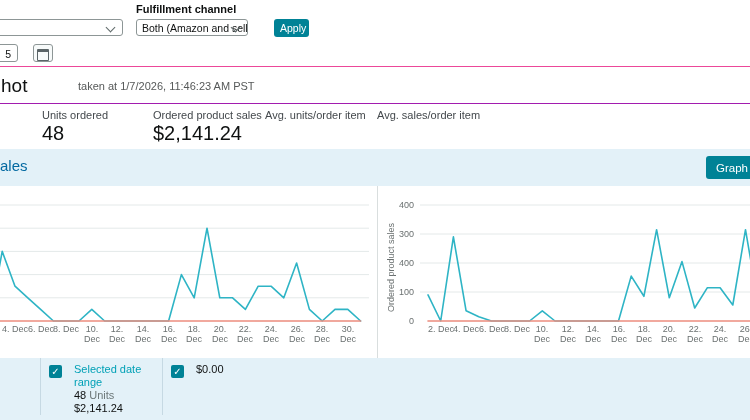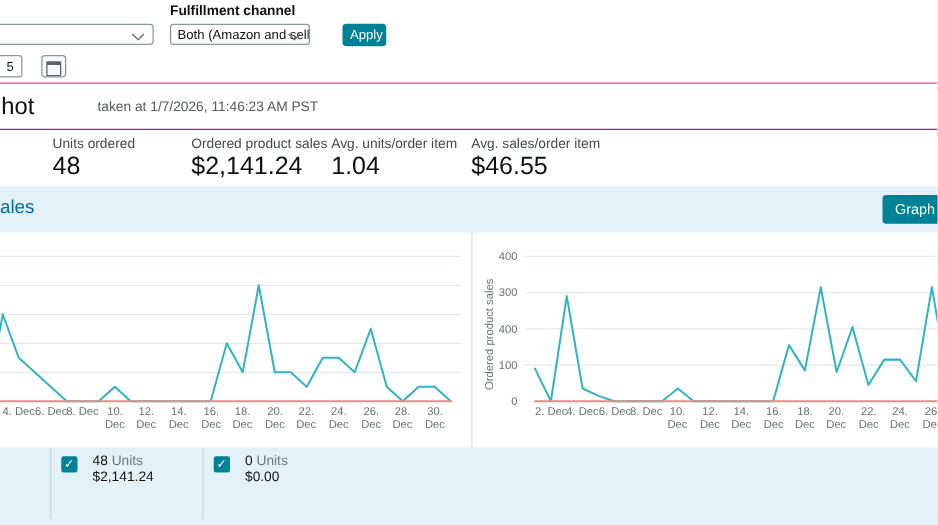--- a/index.html
+++ b/index.html
@@ -72,25 +72,23 @@
   <div class="stat" style="left:42px">
     <div class="sl">Units ordered</div>
     <div class="sv">48</div>
   </div>
   <div class="stat" style="left:153px">
     <div class="sl">Ordered product sales</div>
     <div class="sv">$2,141.24</div>
   </div>
   <div class="stat" style="left:265px">
     <div class="sl">Avg. units/order item</div>
-    <div class="sv">1.04</div>
   </div>
   <div class="stat" style="left:377px">
     <div class="sl">Avg. sales/order item</div>
-    <div class="sv">$46.55</div>
   </div>
 </div>
 
 <div id="blueband">
   <div class="abs" style="left:0;top:8px;font-size:15px;color:#0369a1">ales</div>
 
   <button class="btn" style="left:706px;top:7px;width:80px;height:23px;font-size:11.5px;text-align:left;padding-left:10px">Graph view</button>
 
   <div id="panel"></div>
   <div id="vdiv"></div>
@@ -142,30 +140,27 @@
       <div class="ytick" style="left:384px;top:138px">100</div>
       <div class="ytick" style="left:384px;top:109px">400</div>
       <div class="ytick" style="left:384px;top:80px">300</div>
       <div class="ytick" style="left:384px;top:51px">400</div>
       <div class="ylab" style="">Ordered product sales</div>
     </div>
 
   <div class="leg" style="left:40px;width:112px">
     <span class="cbx">✓</span>
     <div class="tt">
+      <div style="color:#00a0b6">Selected date range</div>
       <div>
         <span class="dark">48</span>
         <span class="muted">Units</span>
       </div>
       <div class="dark">$2,141.24</div>
     </div>
   </div>
   <div class="leg" style="left:162px;width:148px">
     <span class="cbx">✓</span>
     <div class="tt" style="width:130px">
-      <div>
-        <span class="dark">0</span>
-        <span class="muted">Units</span>
-      </div>
       <div class="dark">$0.00</div>
     </div>
   </div>
 </div>
 
 </body></html>

